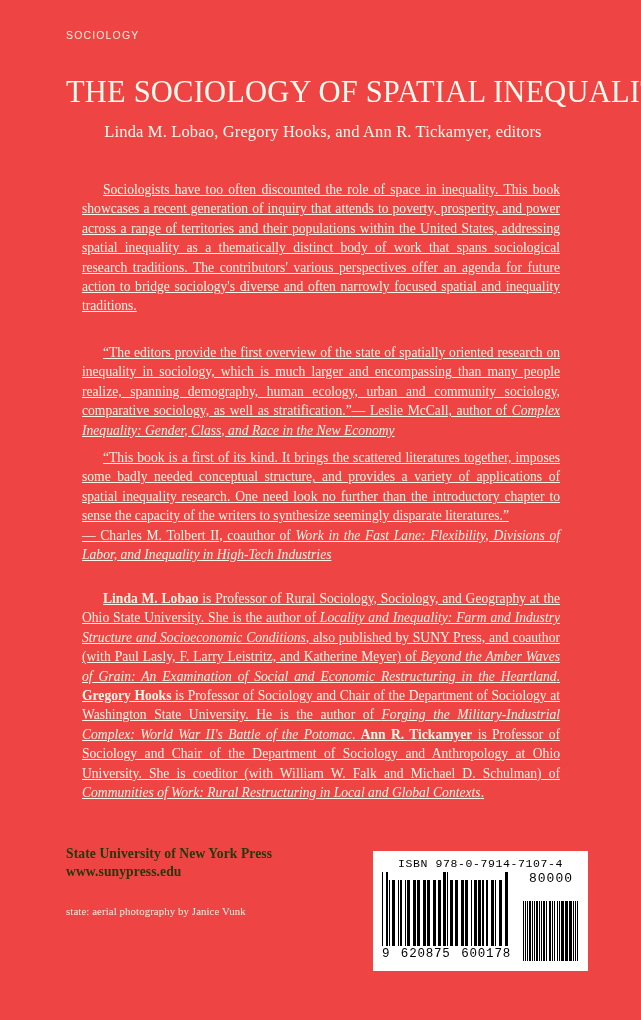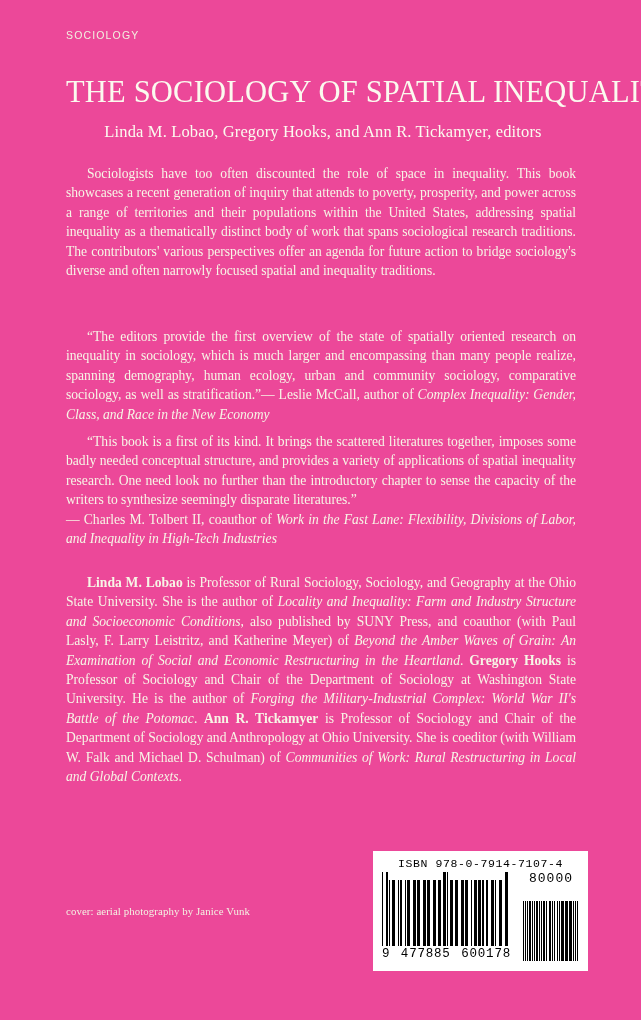--- a/index.html
+++ b/index.html
@@ -12,21 +12,21 @@
     background: #7a911f;
     font-family: "Liberation Serif", serif;
     overflow: hidden;
     position: relative;
     color: #f4f3e2;
   }
 
   .cover {
     position: absolute;
     inset: 0;
-    background: #ec4899;
+    background: #ef4444;
   }
 
   
   .category {
     position: absolute;
     left: 66px;
     top: 29px;
     font-family: "Liberation Sans", sans-serif;
     font-size: 10.5px;
     letter-spacing: 1.15px;
@@ -66,22 +66,23 @@
     position: absolute;
     left: 66px;
     width: 510px;
     text-align: justify;
     font-size: 13.6px;
     line-height: 19.4px;
     color: #f7f5e6;
     text-indent: 0;
   }
   .copy p {
-    margin: 0;
+    margin: 16px;
     text-align: justify;
+    text-decoration: underline;
   }
   .copy p.indent {
     text-indent: 21px;
   }
   .copy .last-line,
   .copy p:last-child {
     text-align-last: left;
   }
   .copy i { font-style: italic; }
   .copy b { font-weight: bold; }
@@ -190,22 +191,26 @@
   </div>
 
   <div class="copy" id="blurb-tolbert">
     <p class="indent"><span>“This book is a first of its kind. It brings the scattered literatures together, imposes some badly needed conceptual structure, and provides a variety of applications of spatial inequality research. One need look no further than the introductory chapter to sense the capacity of the writers to synthesize seemingly disparate literatures.”</span><br><span>— </span><span>Charles M. Tolbert II, coauthor of </span><i>Work in the Fast Lane: Flexibility, Divisions of Labor, and Inequality in High-Tech Industries</i></p>
   </div>
 
   <div class="copy" id="author-bios">
     <p class="indent"><b>Linda M. Lobao</b><span> is Professor of Rural Sociology, Sociology, and Geography at the Ohio State University. She is the author of </span><i>Locality and Inequality: Farm and Industry Structure and Socioeconomic Conditions</i><span>, also published by SUNY Press, and coauthor (with Paul Lasly, F. Larry Leistritz, and Katherine Meyer) of </span><i>Beyond the Amber Waves of Grain: An Examination of Social and Economic Restructuring in the Heartland</i><span>. </span><b>Gregory Hooks</b><span> is Professor of Sociology and Chair of the Department of Sociology at Washington State University. He is the author of </span><i>Forging the Military-Industrial Complex: World War II's Battle of the Potomac</i><span>. </span><b>Ann R. Tickamyer</b><span> is Professor of Sociology and Chair of the Department of Sociology and Anthropology at Ohio University. She is coeditor (with William W. Falk and Michael D. Schulman) of </span><i>Communities of Work: Rural Restructuring in Local and Global Contexts</i><span>.</span></p>
   </div>
 
-
-  <div class="credit">cover: aerial photography by Janice Vunk</div>
+  <div class="publisher">
+    <div>State University of New York Press</div>
+    <div>www.sunypress.edu</div>
+  </div>
+
+  <div class="credit">state: aerial photography by Janice Vunk</div>
 
   <div class="barcode-box">
     <div class="barcode-isbn">ISBN 978-0-7914-7107-4</div>
     <div class="barcode-row">
       <div class="ean-main">
         <div class="bars" id="bars-main">
             <span style="width: 1.41758px; height: 74px;"></span>
             <span style="width: 2.83516px; height: 74px; background: transparent;"></span>
             <span style="width: 1.41758px; height: 74px;"></span>
             <span style="width: 1.41758px; height: 66px; background: transparent;"></span>
@@ -259,21 +264,21 @@
             <span style="width: 1.41758px; height: 66px; background: transparent;"></span>
             <span style="width: 1.41758px; height: 66px;"></span>
             <span style="width: 2.83516px; height: 66px; background: transparent;"></span>
             <span style="width: 2.83516px; height: 66px;"></span>
             <span style="width: 2.83516px; height: 74px; background: transparent;"></span>
             <span style="width: 2.83516px; height: 74px;"></span>
             <span style="width: 2.83516px; height: 74px; background: transparent;"></span>
           </div>
         <div class="ean-digits">
           <span>9</span>
-          <span>477885</span>
+          <span>620875</span>
           <span>600178</span>
         </div>
       </div>
       <div class="ean-addon">
         <div class="addon-digits">80000</div>
         <div class="bars" id="bars-addon">
             <span style="width: 1.3494px; height: 60px;"></span>
             <span style="width: 0.674699px; height: 60px; background: transparent;"></span>
             <span style="width: 0.674699px; height: 60px;"></span>
             <span style="width: 1.3494px; height: 60px; background: transparent;"></span>

